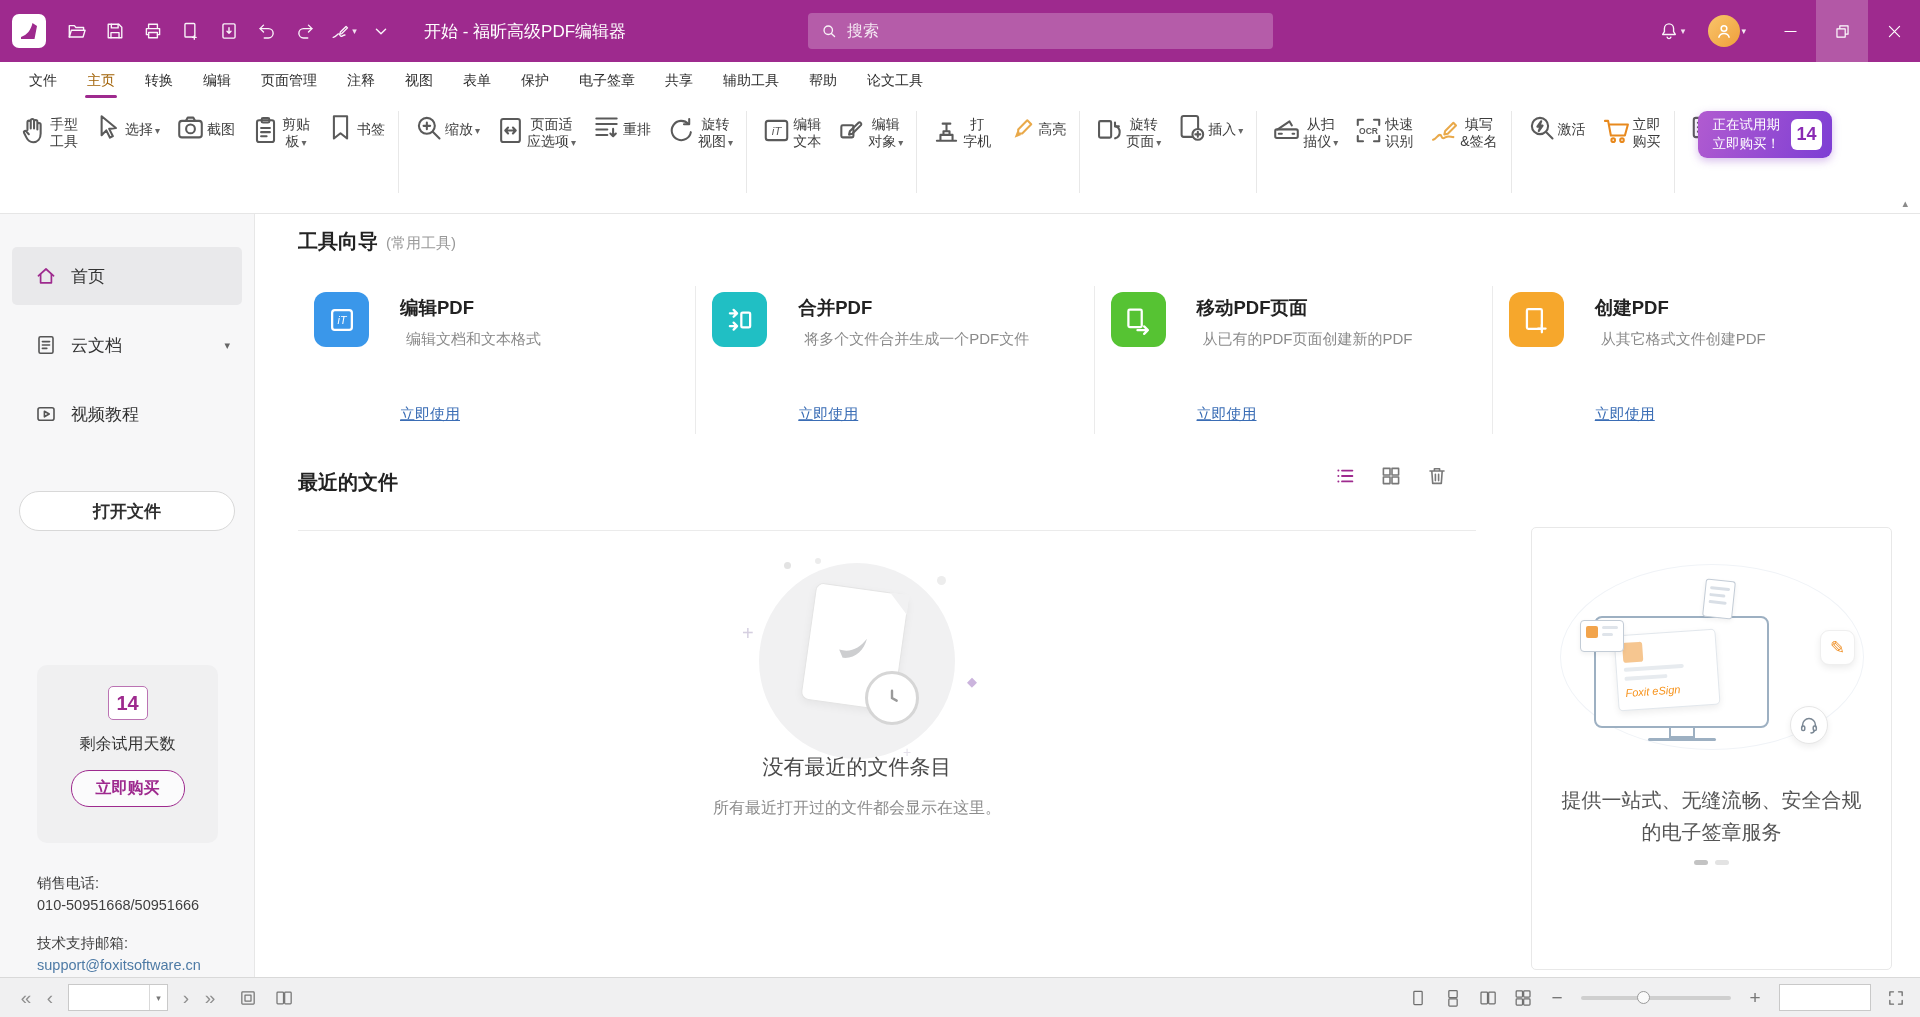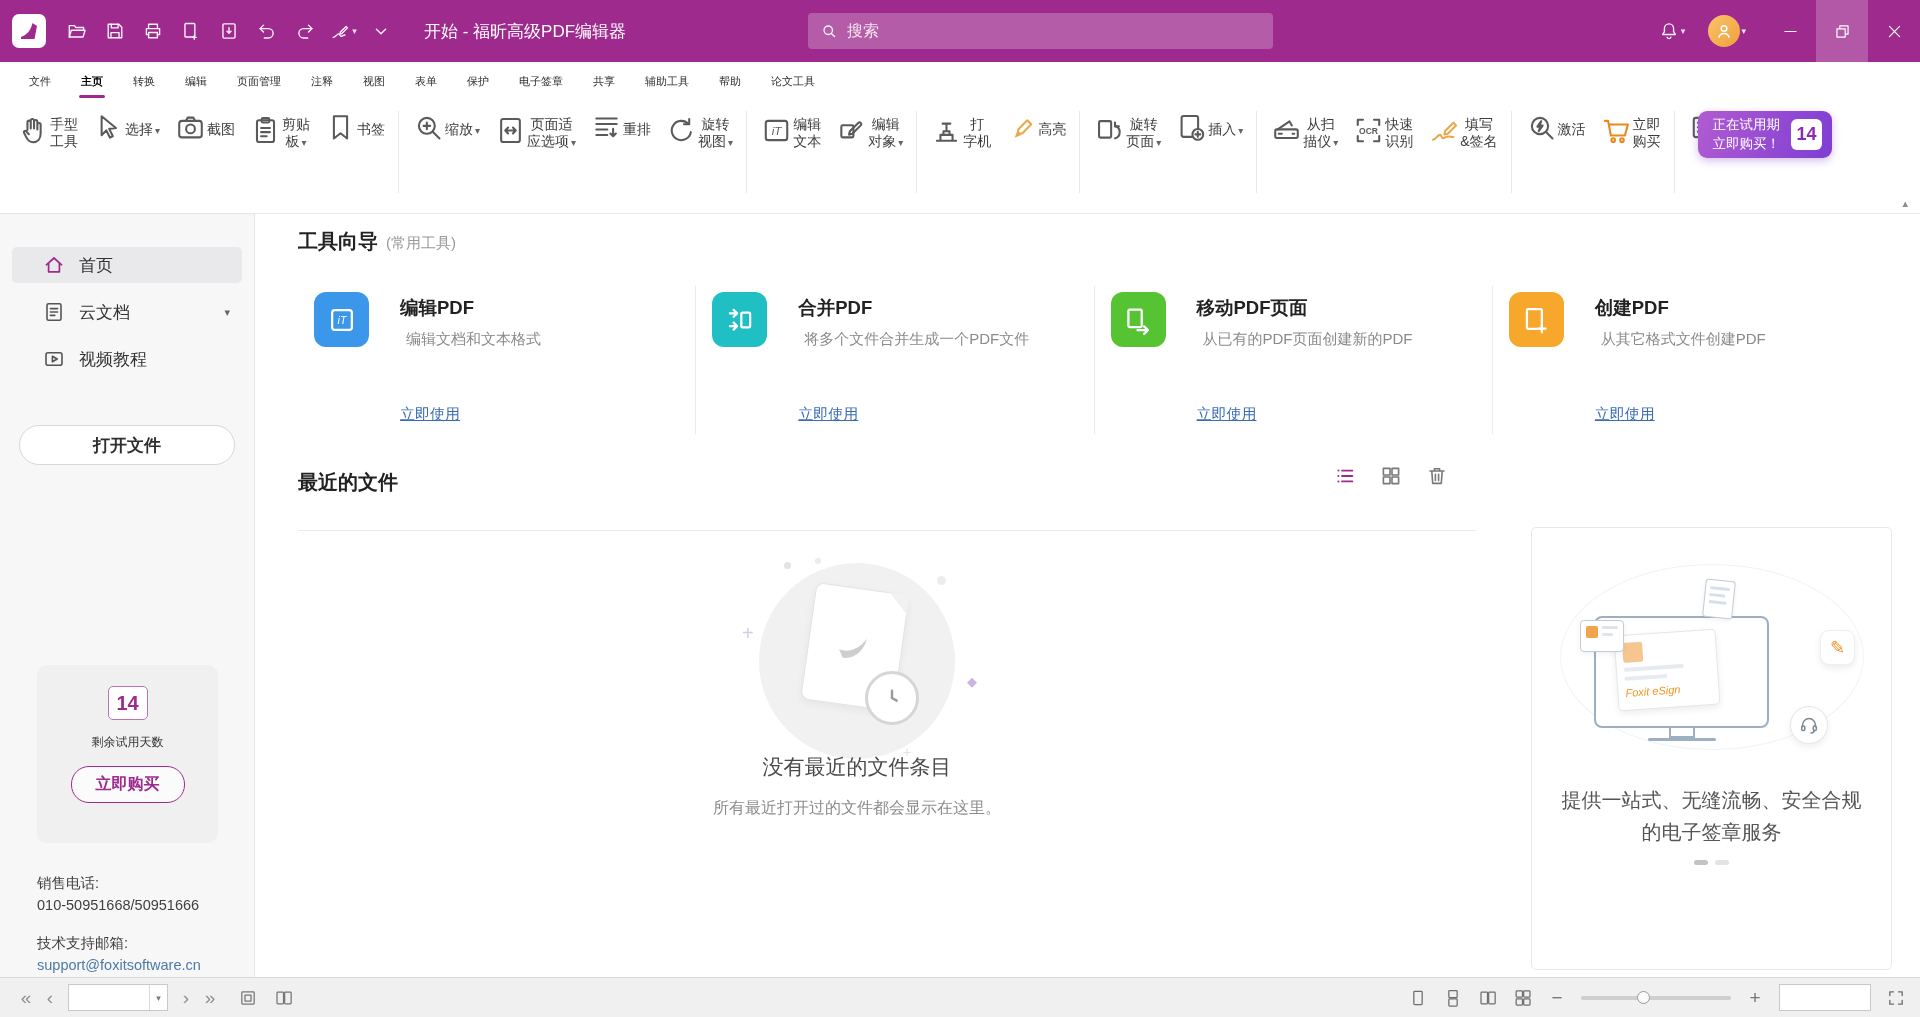--- a/index.html
+++ b/index.html
@@ -25,52 +25,52 @@
 .bell-wrap,.avatar-wrap{display:flex;align-items:center;margin-right:18px}
 .bell-wrap svg{width:22px;height:22px}
 .avatar{width:32px;height:32px;border-radius:50%;background:linear-gradient(135deg,#f9c56b,#ef9f3b);display:flex;align-items:center;justify-content:center}
 .avatar svg{width:20px;height:20px;color:#fff}
 .win{width:52px;height:62px;display:flex;align-items:center;justify-content:center;color:#fff}
 .win svg{width:19px;height:19px}
 .win.restore{background:rgba(255,255,255,.22)}
 
 
 .menubar{height:38px;display:flex;align-items:stretch;padding-left:14px;background:#fff}
-.menu-item{display:flex;align-items:center;padding:0 15px;font-size:11px;color:#2e2e2e;position:relative;white-space:nowrap}
-.menu-item.active{color:#000000;font-weight:bold}
+.menu-item{display:flex;align-items:center;padding:0 15px;font-size:14px;color:#2e2e2e;position:relative;white-space:nowrap}
+.menu-item.active{color:#a16207;font-weight:normal}
 .menu-item.active::after{content:"";position:absolute;left:13px;right:13px;bottom:2px;height:3px;background:#9e2a8e;border-radius:2px}
 
 
 .ribbon-wrap{height:114px;position:relative;border-bottom:1px solid #e6e6e6;background:#fff}
 .ribbon{display:flex;align-items:flex-start;padding:11px 0 0 10px}
 .rb-item{display:flex;align-items:center;padding:0 7px;min-width:54px;text-align:center}
 .rb-ic{color:#5a5a5a}
 .rb-ic svg{width:33px;height:33px}
 .rb-lb{margin-top:5px;font-size:14px;line-height:1.22;color:#3d3d3d;white-space:pre-line}
 .dd{font-size:10px;color:#666;margin-left:2px}
 .rb-sep{width:1px;height:82px;background:#e8e8e8;margin:0 6px;flex-shrink:0}
 .trial-badge{position:absolute;right:88px;top:11px;height:47px;display:flex;align-items:center;gap:11px;background:linear-gradient(110deg,#b15bd0,#7d3ed4);border-radius:9px;padding:0 10px 0 15px;color:#fff;box-shadow:0 3px 9px rgba(140,70,200,.35);cursor:pointer}
 .tbd-text{font-size:13.5px;line-height:1.35;text-align:center;white-space:nowrap}
 .tbd-days{width:31px;height:31px;background:#fff;border-radius:6px;color:#8a2bb4;font-weight:bold;font-size:18px;display:flex;align-items:center;justify-content:center}
 .ribbon-collapse{position:absolute;right:12px;bottom:3px;font-size:11px;color:#8a8a8a}
 
 
 .content{display:flex;height:763px}
 .sidebar{width:255px;background:#f7f7f8;border-right:1px solid #e7e7e7;position:relative;flex-shrink:0}
 .sb-items{padding:33px 12px 0}
-.sb-item{height:36px;margin-bottom:11px;display:flex;align-items:center;gap:13px;padding:0 12px 0 30px;border-radius:5px;font-size:17px;color:#333}
+.sb-item{height:58px;margin-bottom:11px;display:flex;align-items:center;gap:13px;padding:0 12px 0 22px;border-radius:5px;font-size:17px;color:#333}
 .sb-item.active{background:#e9e9eb}
 .sb-item.indent{padding-left:46px}
 .sb-ic{color:#555;display:flex}
 .sb-ic svg{width:24px;height:24px}
 .sb-dd{margin-left:auto;font-size:11px;color:#666}
 .sb-open{display:block;margin:48px auto 16px;width:216px;height:40px;background:#fff;border:1px solid #d8d8d8;border-radius:20px;font-size:17px;font-weight:bold;color:#2e2e2e}
 .sb-trial{position:absolute;left:37px;top:451px;width:181px;height:178px;background:#f0f0f1;border-radius:10px;display:flex;flex-direction:column;align-items:center;padding-top:21px}
 .sbt-days{width:40px;height:34px;background:#fff;border:1px solid #bb73b3;border-radius:5px;color:#9e2a8e;font-size:20px;font-weight:bold;display:flex;align-items:center;justify-content:center}
-.sbt-label{margin-top:14px;font-size:12px;color:#333}
+.sbt-label{margin-top:14px;font-size:16px;color:#333}
 .sbt-buy{margin-top:15px;padding:7px 24px;border:1px solid #9e2a8e;border-radius:18px;color:#9e2a8e;font-size:16px;font-weight:bold;background:#fbfbfc}
 .sb-contact{position:absolute;left:37px;top:658px;font-size:14.5px;color:#3f3f3f;line-height:1.55}
 .sb-contact .gap{height:15px}
 .mail{color:#4d7aa5;text-decoration:none}
 
 .main{flex:1;position:relative;background:#fff;overflow:hidden}
 .tools-head{position:absolute;left:43px;top:14px;display:flex;align-items:baseline;gap:8px}
 .th-title{font-size:20px;font-weight:bold;color:#222}
 .th-sub{font-size:15px;color:#999}
 .cards{position:absolute;left:43px;right:30px;top:72px;height:148px;display:flex}

